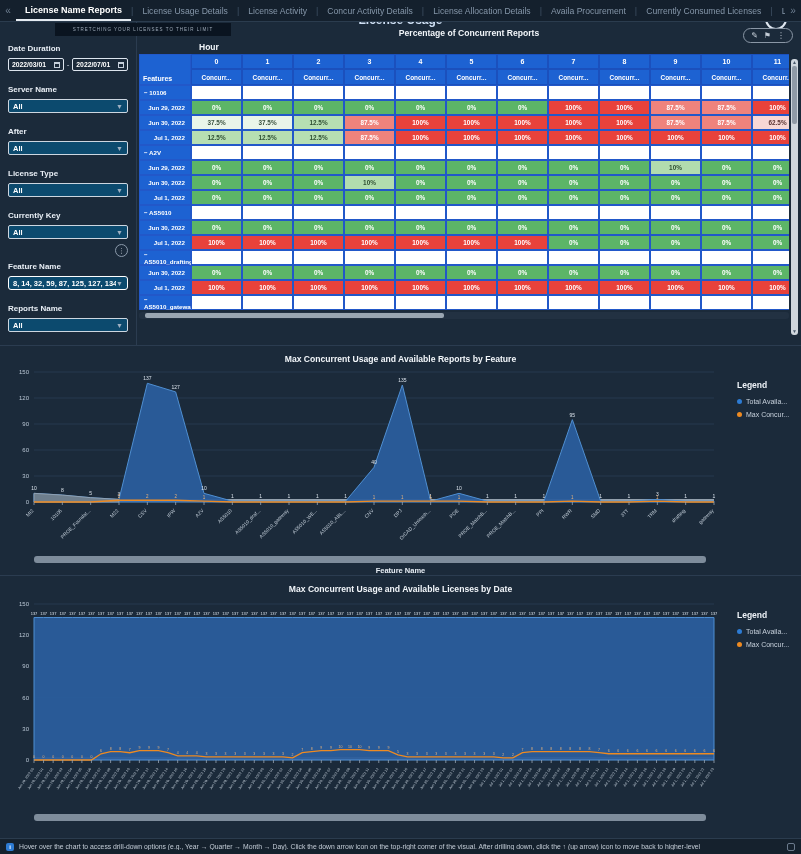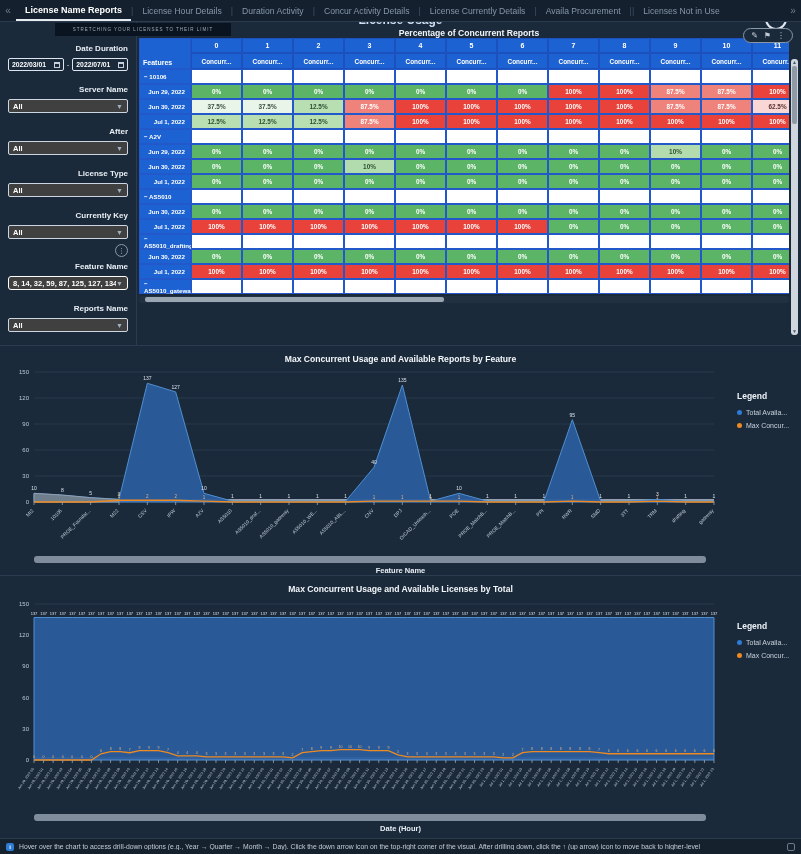--- a/index.html
+++ b/index.html
@@ -36,24 +36,24 @@
   .chart-panel { position:absolute; left:0; width:801px; border-top:1px solid #2b3c50; background:#1b2a3a;}
   #panel1 { top:345px; height:230px;}
   #panel2 { top:575px; height:263px;}
   .footer { position:absolute; top:838px; left:0; width:801px; height:16px; background:#15212d;
     border-top:1px solid #2b3c4e; display:flex; align-items:center; padding:0 6px; gap:5px;}
   .footer .note { font-size:6.8px; color:#c3ccd6; white-space:nowrap; overflow:hidden; flex:1;}
   .info-dot { width:8px; height:8px; border-radius:2px; background:#2d7bd3; color:#fff; font-size:6px;
     display:flex; align-items:center; justify-content:center; flex:none; font-weight:bold;}
   .resize-glyph { width:8px; height:8px; border:1px solid #6b7a8c; border-radius:2px; flex:none;}
   
-  .f-label { font-size:8px; font-weight:bold; color:#e8eef5; margin-bottom:5px;text-align:right;}
+  .f-label { font-size:8px; font-weight:bold; color:#e8eef5; margin-bottom:5px;}
   .f-group { margin-bottom:14px;}
   .dd { height:14px; border:1px solid #cdd6e0; border-radius:2px; display:flex; align-items:center;
-    justify-content:space-between; padding:0 4px; font-size:7.5px; color:#ffffff; background:#404040; cursor:pointer;}
+    justify-content:space-between; padding:0 4px; font-size:7.5px; color:#ffffff; background:#0c4a6e; cursor:pointer;}
   .dd .chev { color:#9fb0c2; font-size:7px;}
   .dd.hl { border:1.5px solid #ffffff; border-radius:3px;}
   .dd .val { overflow:hidden; white-space:nowrap; font-weight:bold;}
   .dates { display:flex; align-items:center; gap:3px;}
   .date-in { width:56px; height:13px; border:1px solid #dde5ee; border-radius:2px; display:flex; align-items:center;
     justify-content:space-between; padding:0 3px; font-size:6.8px; font-weight:bold; color:#fff; cursor:text;}
   .cal { width:6px; height:6px; border:1px solid #c6d0db; border-top-width:2px; flex:none;}
   .dash { color:#cfd8e2; font-size:8px;}
   .more-btn { width:13px; height:13px; border:1px solid #8b9aab; border-radius:50%; color:#c3ccd6;
     font-size:7px; display:flex; align-items:center; justify-content:center; margin:-9px 0 5px auto; cursor:pointer;}
@@ -76,21 +76,21 @@
   .emptycell { background:#ffffff;}
   .vscroll { position:absolute; right:3px; top:37px; width:7px; height:276px; background:#cfd6dd; border-radius:3px;
     display:flex; flex-direction:column; align-items:center; justify-content:space-between; padding:1px 0; cursor:pointer;}
   .vscroll .arr { font-size:5px; color:#4a5a6c; line-height:1;}
   .vscroll .thumb { width:5px; height:58px; background:#8f9aa6; border-radius:2px; margin-bottom:auto; margin-top:1px;}
   .hscroll { width:650px; height:7px; margin:2px 0 0 2px; background:#223142; border-radius:3px; position:relative; cursor:pointer;}
   .hscroll .thumb { position:absolute; left:6px; top:1px; height:5px; width:46%; background:#9aa6b2; border-radius:2px;}
   
   .chart-title { text-align:center; font-size:8.6px; font-weight:bold; color:#f2f6fa; padding-top:8px;}
   .chart-mount { margin-left:8px; }
-  .legend { position:absolute; right:6px; top:45px; width:58px;}
+  .legend { position:absolute; right:6px; top:34px; width:58px;}
   .legend .lg-title { font-size:8.5px; font-weight:bold; color:#eef3f8; margin-bottom:8px;}
   .lg-item { display:flex; align-items:center; gap:4px; margin-bottom:6px;}
   .lg-dot { width:5px; height:5px; border-radius:50%; flex:none;}
   .lg-item span.txt { font-size:7px; color:#c7d1dc; white-space:nowrap; overflow:hidden;}
   .chart-scroll { height:7px; background:#7e8c9b; border-radius:3px; margin-left:34px; width:672px; position:relative;}
   .chart-scroll::after { content:""; position:absolute; right:1px; top:1px; width:4px; height:5px; background:#55647а;}
   .axis-title { text-align:center; font-size:7.5px; font-weight:bold; color:#e8eef5; margin-top:3px;}
   svg text { font-family:"Liberation Sans", sans-serif; }
 </style>
 </head>
@@ -102,30 +102,31 @@
   <div class="top-circle"></div>
   <div class="logo-box">
     <span>STRETCHING YOUR LICENSES TO THEIR LIMIT</span>
   </div>
 
   <div class="tabbar">
     <div class="tab-nav">«</div>
     <div id="tabs-mount" style="display:flex;flex:1;overflow:hidden;">
         <div class="tab active">License Name Reports</div>
         <div class="tab-sep">|</div>
-        <div class="tab">License Hour Details</div>
+        <div class="tab">License Usage Details</div>
         <div class="tab-sep">|</div>
-        <div class="tab">Duration Activity</div>
+        <div class="tab">License Activity</div>
         <div class="tab-sep">|</div>
         <div class="tab">Concur Activity Details</div>
         <div class="tab-sep">|</div>
-        <div class="tab">License Currently Details</div>
+        <div class="tab">License Allocation Details</div>
         <div class="tab-sep">|</div>
         <div class="tab">Availa Procurement</div>
         <div class="tab-sep">|</div>
+        <div class="tab">Currently Consumed Licenses</div>
         <div class="tab-sep">|</div>
         <div class="tab">Licenses Not in Use</div>
       </div>
     <div class="tab-nav">»</div>
   </div>
 
   <div class="vis-toolbar">
     <span>✎</span>
     <span>⚑</span>
     <span>⋮</span>
@@ -196,20 +197,21 @@
             <div class="dd">
               <span class="val">All</span>
               <span class="chev">▼</span>
             </div>
           </div>
         </div>
     </div>
 
     <div class="table-panel">
       <div class="tbl-title">Percentage of Concurrent Reports</div>
+      <div class="hour-label">Hour</div>
       <div class="grid-clip">
         <div id="table-mount">
             <div class="trow">
               <div class="fcell features-cell">Features</div>
               <div>
                 <div style="display: flex;">
                   <div class="hcell">0</div>
                   <div class="hcell">1</div>
                   <div class="hcell">2</div>
                   <div class="hcell">3</div>
@@ -592,21 +594,21 @@
           <text x="422.6666666666667" y="135.13333333333333" text-anchor="middle" font-size="4.5" fill="#e8b27a">1</text>
           <text x="451" y="135.13333333333333" text-anchor="middle" font-size="4.5" fill="#e8b27a">1</text>
           <text x="564.3333333333334" y="135.13333333333333" text-anchor="middle" font-size="4.5" fill="#e8b27a">1</text>
           <text x="649.3333333333334" y="135.13333333333333" text-anchor="middle" font-size="4.5" fill="#e8b27a">1</text>
         </svg></div>
     <div class="chart-scroll"></div>
     <div class="axis-title">Feature Name</div>
   </div>
 
   <div class="chart-panel" id="panel2">
-    <div class="chart-title">Max Concurrent Usage and Available Licenses by Total</div>
+    <div class="chart-title">Max Concurrent Usage and Available Licenses by Date</div>
     <div class="legend">
       <div class="lg-title">Legend</div>
       <div id="lg2">
           <div class="lg-item">
             <span class="lg-dot" style="background: rgb(45, 123, 211);"></span>
             <span class="txt">Total Availa...</span>
           </div>
           <div class="lg-item">
             <span class="lg-dot" style="background: rgb(238, 138, 33);"></span>
             <span class="txt">Max Concur...</span>
@@ -912,21 +914,20 @@
           <text x="638.9577464788732" y="157.76" text-anchor="middle" font-size="3.5" fill="#e8b27a">6</text>
           <text x="648.5352112676056" y="157.76" text-anchor="middle" font-size="3.5" fill="#e8b27a">6</text>
           <text x="658.112676056338" y="157.76" text-anchor="middle" font-size="3.5" fill="#e8b27a">6</text>
           <text x="667.6901408450705" y="157.76" text-anchor="middle" font-size="3.5" fill="#e8b27a">6</text>
           <text x="677.2676056338029" y="157.76" text-anchor="middle" font-size="3.5" fill="#e8b27a">6</text>
           <text x="686.8450704225352" y="157.76" text-anchor="middle" font-size="3.5" fill="#e8b27a">6</text>
           <text x="696.4225352112676" y="157.76" text-anchor="middle" font-size="3.5" fill="#e8b27a">6</text>
           <text x="706" y="157.76" text-anchor="middle" font-size="3.5" fill="#e8b27a">6</text>
         </svg></div>
     <div class="chart-scroll"></div>
-    <div class="axis-title">Date (Hour)</div>
   </div>
 
   <div class="footer">
     <div class="info-dot">i</div>
     <div class="note">Hover over the chart to access drill-down options (e.g., Year → Quarter → Month → Day). Click the down arrow icon on the top-right corner of the visual. After drilling down, click the ↑ (up arrow) icon to move back to higher-level</div>
     <div class="resize-glyph"></div>
   </div>
 </div>
 
 </body></html>

